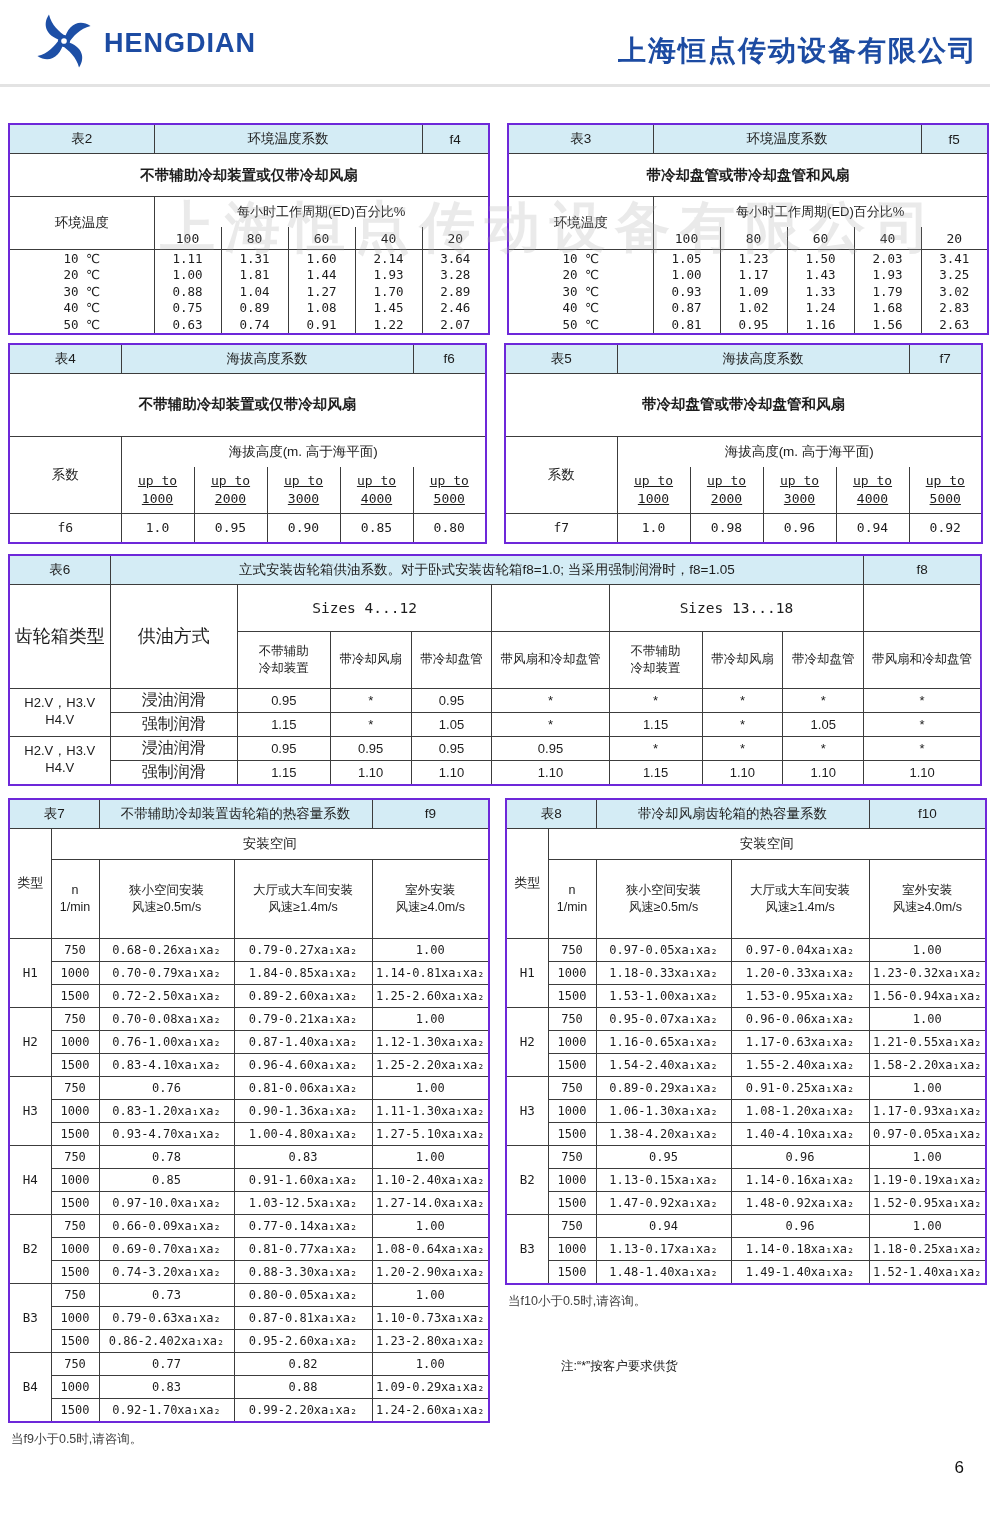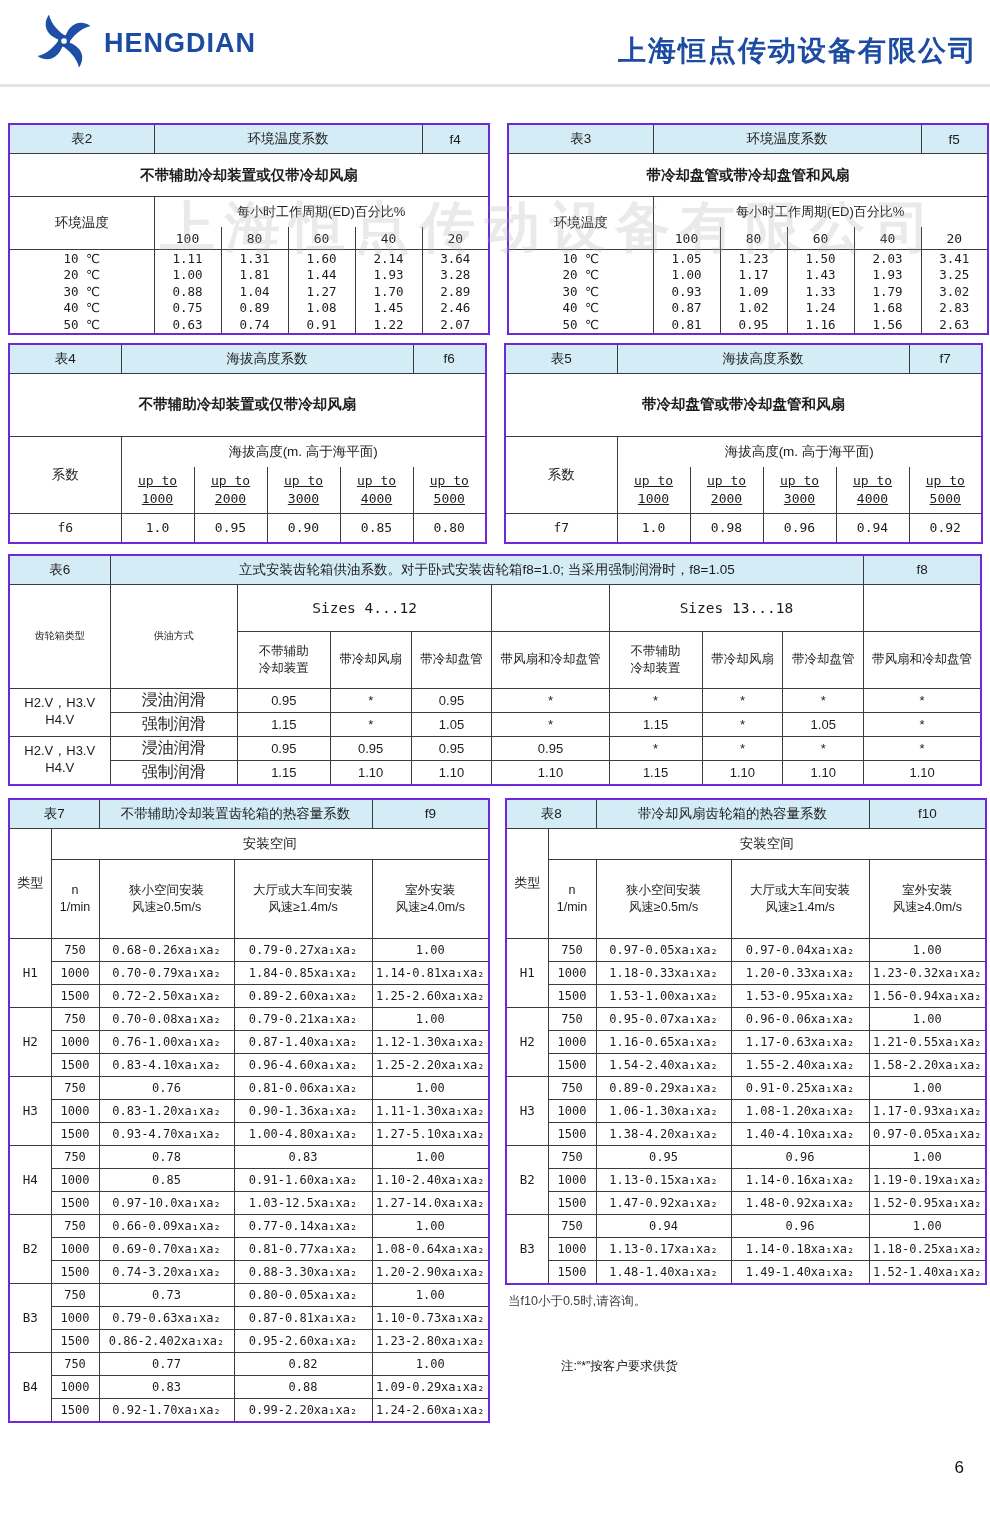--- a/index.html
+++ b/index.html
@@ -48,21 +48,21 @@
   .t-alt .h1 .sp{border-bottom:none;height:30px;font-size:13.5px;}
   .t-alt .h1 .c0h{font-size:13.5px;}
   .t-alt .h2 td{border-top:none;height:46px;font-size:13px;text-decoration:underline;}
   .t-alt tbody td{height:28px;font-size:13px;}
 
   
   .t-oil{width:974px;}
   .t-oil .ttl .tc{font-size:13.5px;}
   .t-oil .g1 td{height:46px;font-size:14.5px;}
   .t-oil .g2 td{height:56px;font-size:12.5px;}
-  .t-oil .g1 .hc{font-size:10px;margin-left:16px;}
+  .t-oil .g1 .hc{font-size:18px;margin-left:16px;}
   .t-oil tbody td{height:23px;font-size:13px;}
   .t-oil tbody .labc{font-size:16px;font-family:"Liberation Sans","DejaVu Sans",sans-serif;}
   .t-oil .typec{white-space:pre-line;line-height:1.3;font-size:13px;}
 
   
   .t-heat{width:480px;}
   .t-heat .hA td{height:30px;font-size:13.5px;}
   .t-heat .hA .c0h{font-size:13px;}
   .t-heat .hB td{border-top:none;height:78px;font-size:12.5px;}
   .t-heat .hB .nh{font-size:12.5px;}
@@ -601,20 +601,21 @@
                 <td class="vc">1.09-0.29xa₁xa₂</td>
               </tr>
               <tr>
                 <td class="nc">1500</td>
                 <td class="vc">0.92-1.70xa₁xa₂</td>
                 <td class="vc">0.99-2.20xa₁xa₂</td>
                 <td class="vc">1.24-2.60xa₁xa₂</td>
               </tr>
             </tbody>
         </table>
+        <div class="note">当f9小于0.5时,请咨询。</div>
       </div>
 
       <div class="half">
         <table class="t-heat">
           <colgroup>
               <col style="width:42px">
               <col style="width:48px">
               <col style="width:135px">
               <col style="width:138px">
               <col style="width:117px">

